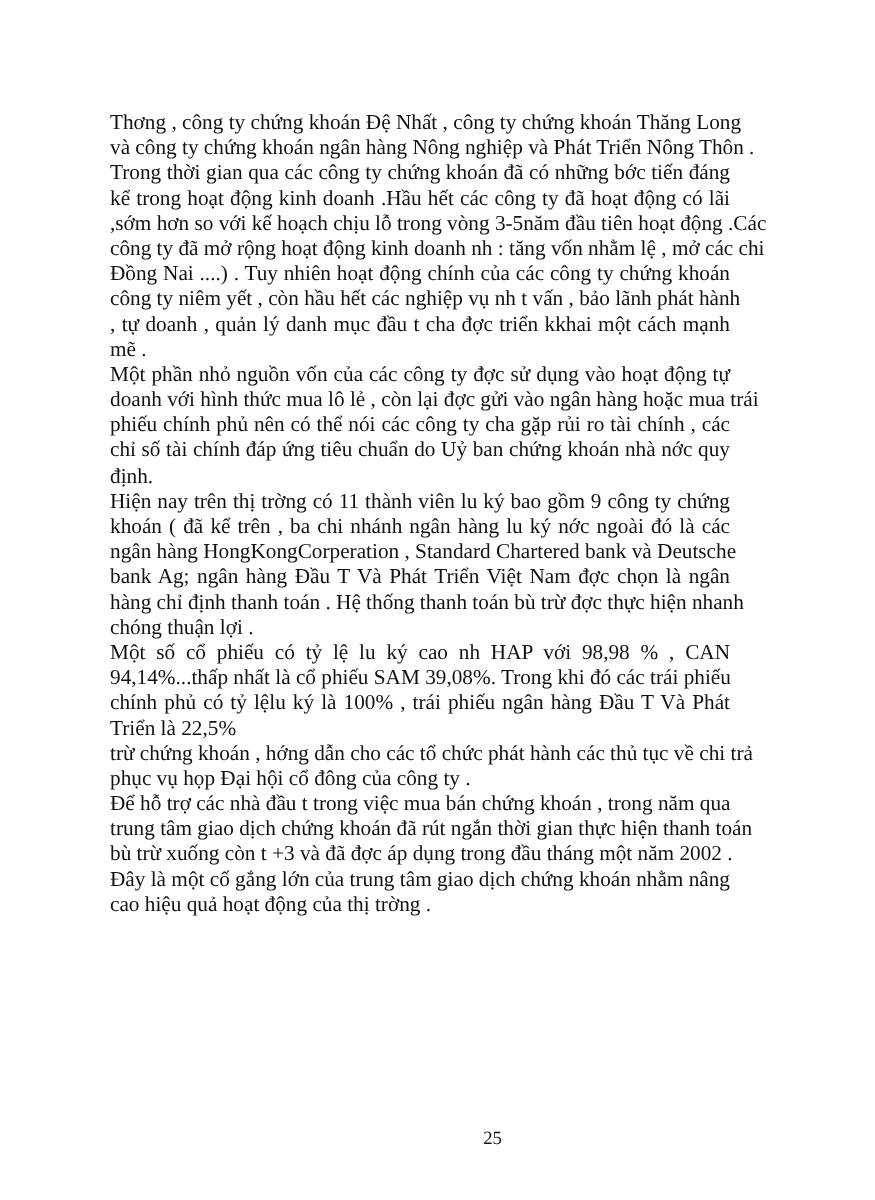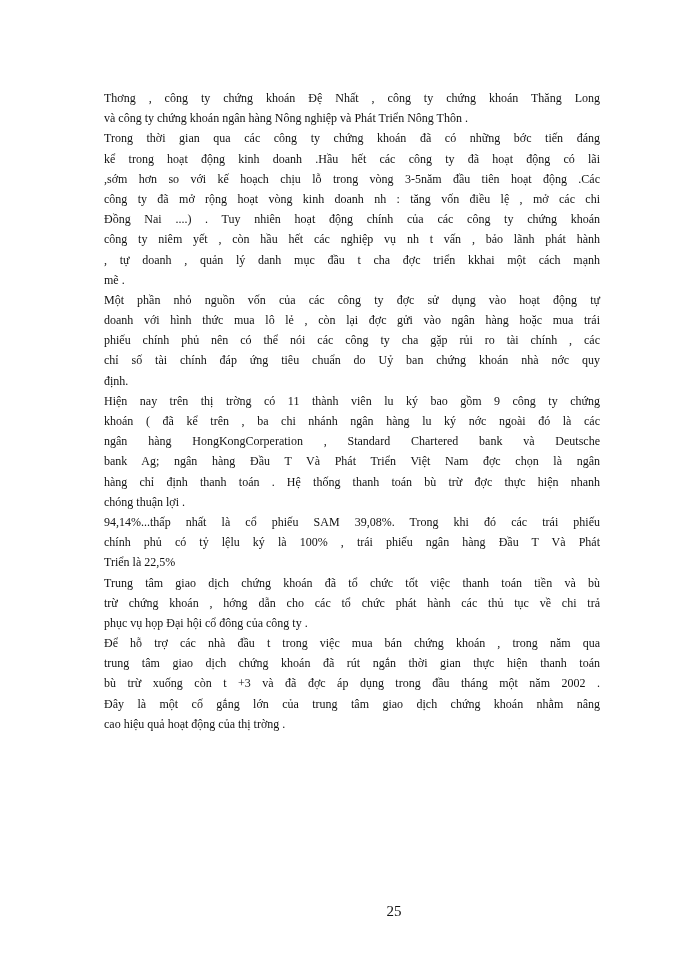--- a/index.html
+++ b/index.html
@@ -1,19 +1,19 @@
 <!DOCTYPE html>
 <html><head>
 <meta charset="utf-8">
 <style>
   html, body { margin: 0; padding: 0; background: #ffffff; }
   body { width: 700px; height: 960px; position: relative; overflow: hidden; }
   .page {
-    position: absolute; left: 104px; top: 88px; width: 496px;
-    font-family: "Liberation Serif", serif; font-size: 12px; line-height: 20.2px;
+    position: absolute; left: 88px; top: 88px; width: 496px;
+    font-family: "Liberation Serif", serif; font-size: 17px; line-height: 20.2px;
     color: #111111;
   }
   .line { display: block; white-space: nowrap; text-align: justify; text-align-last: justify; height: 20.2px; }
   .line.last { text-align-last: left; }
   .heading { font-weight: bold; font-style: italic; text-align-last: left; }
   .page-number {
     position: absolute; left: 0; width: 700px; top: 903px; text-align: center;
     font-family: "Liberation Serif", serif; font-size: 15px; color: #111111; padding-left: 44px;
   }
 </style>
@@ -22,21 +22,21 @@
 
 <div class="page">
   <div>
     <span class="line">Thơng  , công ty chứng khoán Đệ Nhất , công ty chứng khoán Thăng Long</span>
     <span class="line last">và công ty chứng khoán  ngân hàng Nông nghiệp và Phát Triển Nông Thôn .</span>
   </div>
   <div>
     <span class="line">  Trong thời gian qua các công ty chứng khoán  đã có những bớc  tiến đáng</span>
     <span class="line">kể  trong hoạt động kinh doanh .Hầu hết các công ty đã hoạt động có lãi</span>
     <span class="line">,sớm hơn so với kế hoạch chịu lỗ trong vòng 3-5năm đầu tiên hoạt động .Các</span>
-    <span class="line">công ty đã mở rộng hoạt vòng kinh doanh nh  : tăng vốn điều lệ , mở các chi</span>
+    <span class="line">công ty đã mở rộng hoạt động kinh doanh nh  : tăng vốn nhằm lệ , mở các chi</span>
     <span class="line">Đồng Nai ....)  . Tuy nhiên hoạt động chính của các công ty chứng khoán</span>
     <span class="line">công ty niêm yết , còn hầu hết các nghiệp vụ nh  t  vấn , bảo lãnh phát hành</span>
     <span class="line">, tự doanh , quản lý danh mục đầu t  cha  đợc  triển kkhai một cách mạnh</span>
     <span class="line last">mẽ .</span>
   </div>
   <div>
     <span class="line">     Một phần nhỏ nguồn vốn của các công ty đợc  sử dụng vào hoạt động tự</span>
     <span class="line">doanh với hình thức mua lô lẻ , còn lại đợc  gửi vào ngân hàng hoặc mua trái</span>
     <span class="line">phiếu  chính phủ nên có thể nói các công ty cha  gặp rủi ro  tài chính , các</span>
     <span class="line">chỉ số tài chính đáp ứng tiêu chuẩn do Uỷ ban chứng khoán nhà nớc  quy</span>
@@ -46,26 +46,26 @@
 
   <div>
     <span class="line">  Hiện nay trên thị trờng  có 11 thành viên lu  ký bao gồm 9 công ty chứng</span>
     <span class="line">khoán ( đã kể trên  , ba chi nhánh ngân hàng lu  ký nớc  ngoài đó là các</span>
     <span class="line">ngân hàng HongKongCorperation , Standard Chartered bank và Deutsche</span>
     <span class="line">bank Ag; ngân hàng  Đầu T  Và Phát Triển Việt Nam đợc  chọn là ngân</span>
     <span class="line">hàng chỉ định thanh toán . Hệ thống thanh toán bù trừ đợc  thực hiện nhanh</span>
     <span class="line last">chóng thuận lợi .</span>
   </div>
   <div>
+    <span class="line">  Một số cổ phiếu có tỷ lệ lu  ký cao nh  HAP với 98,98 % , CAN</span>
     <span class="line">94,14%...thấp nhất là cổ phiếu SAM 39,08%. Trong khi đó các trái phiếu</span>
     <span class="line">chính  phủ có tỷ lệlu  ký là 100% , trái phiếu ngân hàng Đầu T  Và Phát</span>
     <span class="line last">Triển là 22,5%</span>
   </div>
   <div>
-    <span class="line">  Trung tâm giao dịch chứng khoán đã tổ chức tốt việc thanh toán tiền và bù</span>
     <span class="line">trừ chứng khoán , hớng  dẫn cho các tổ chức phát hành các thủ tục về chi trả</span>
     <span class="line last">phục vụ họp Đại hội cổ đông của công ty .</span>
   </div>
   <div>
     <span class="line">  Để hỗ trợ các nhà đầu t  trong việc mua bán chứng khoán , trong năm qua</span>
     <span class="line">trung tâm giao dịch chứng khoán đã rút ngắn thời gian thực hiện thanh toán</span>
     <span class="line">bù trừ xuống còn t +3 và đã đợc  áp dụng trong đầu tháng một năm 2002 .</span>
     <span class="line">Đây là một cố gắng lớn của trung tâm giao dịch chứng khoán  nhằm nâng</span>
     <span class="line last">cao hiệu quả hoạt động của thị trờng  .</span>
   </div>

